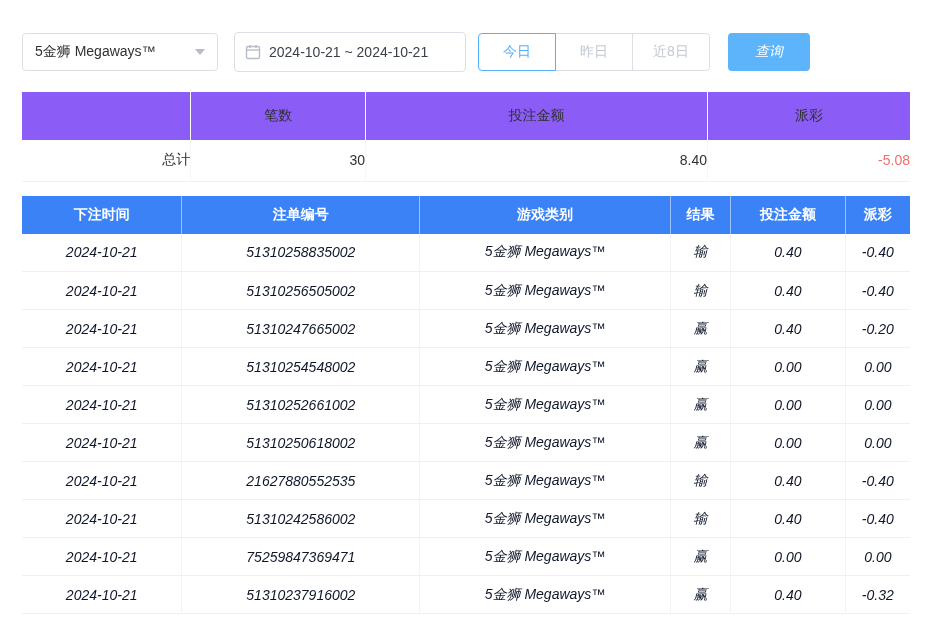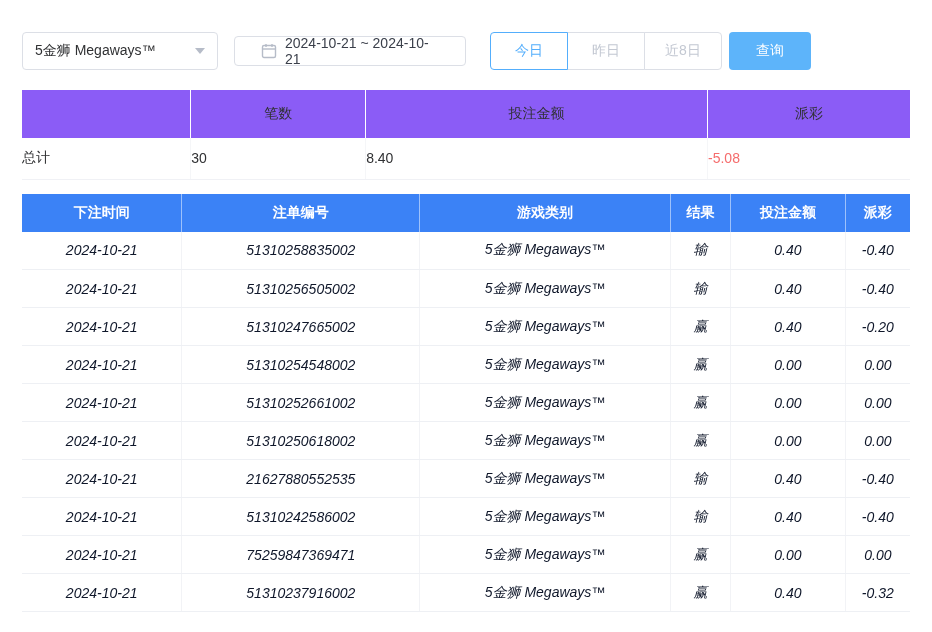--- a/index.html
+++ b/index.html
@@ -9,36 +9,36 @@
   
   .panel-header { display: flex; justify-content: space-between; align-items: center; height: 30px; }
   .panel-title { font-size: 15px; font-weight: bold; color: #2d3446; }
   .collapse-btn { width: 22px; height: 22px; display: flex; align-items: center; justify-content: center; cursor: pointer; }
   .collapse-btn svg { display: block; }
 
   
   .filter-row { display: flex; align-items: center; margin-top: 16px; }
   .game-select { width: 196px; height: 38px; border: 1px solid #dcdfe6; border-radius: 4px; display: flex; align-items: center; justify-content: space-between; padding: 0 12px; font-size: 14px; color: #303133; cursor: pointer; background: #fff; }
   .caret-down { width: 0; height: 0; border-left: 5px solid transparent; border-right: 5px solid transparent; border-top: 6px solid #b6bcc8; }
-  .date-input { margin-left: 16px; width: 232px; height: 30px; border: 1px solid #dcdfe6; border-radius: 4px; display: flex; align-items: center; padding: 0 26px; font-size: 14px; color: #3a3f4a; background: #fff; cursor: pointer; }
+  .date-input { margin-left: 16px; width: 232px; height: 40px; border: 1px solid #dcdfe6; border-radius: 4px; display: flex; align-items: center; padding: 0 10px; font-size: 14px; color: #3a3f4a; background: #fff; cursor: pointer; }
   .date-input .cal-icon { margin-right: 8px; display: flex; }
 
-  .quick-group { display: flex; margin-left: 24px; justify-content: center; }
+  .quick-group { display: flex; margin-left: 12px; justify-content: center; }
   .quick-btn { min-width: 78px; height: 38px; border: 1px solid #dcdfe6; background: #fff; font-size: 14px; color: #c3c8d2; display: flex; align-items: center; justify-content: center; cursor: pointer; margin-left: -1px; font-family: inherit; }
   .quick-btn:first-child { border-radius: 4px 0 0 4px; margin-left: 0; }
   .quick-btn:last-child { border-radius: 0 4px 4px 0; }
   .quick-btn.active { color: #54aefc; border-color: #54aefc; position: relative; z-index: 2; }
 
-  .search-btn { margin-left: 7px; width: 82px; height: 38px; border: none; border-radius: 4px; background: #5db4fa; color: #ffffff; font-size: 14px; cursor: pointer; font-family: inherit; }
+  .search-btn { margin-left: 18px; width: 82px; height: 38px; border: none; border-radius: 4px; background: #5db4fa; color: #ffffff; font-size: 14px; cursor: pointer; font-family: inherit; font-style: italic; }
 
   
   .summary-table { width: 100%; border-collapse: collapse; margin-top: 20px; table-layout: fixed; }
   .summary-table th { background: #8b5cf6; height: 48px; font-size: 14px; font-weight: normal; color: #303133; text-align: center; border-right: 1px solid #ffffff; }
   .summary-table th:last-child { border-right: none; }
-  .summary-table td { height: 41px; background: #ffffff; font-size: 14px; text-align: left; border-bottom: 1px solid #f0f1f5; border-right: 1px solid #f5f6f8; }
+  .summary-table td { height: 41px; background: #ffffff; font-size: 14px; text-align: right; border-bottom: 1px solid #f0f1f5; border-right: 1px solid #f5f6f8; }
   .summary-table td:last-child { border-right: none; margin-top: 20px; }
   .summary-table col.c0 { width: 19%; }
   .summary-table col.c1 { width: 19.7%; }
   .summary-table col.c2 { width: 38.5%; }
   .summary-table col.c3 { width: 22.8%; }
 
   
   .bet-table { width: 100%; border-collapse: collapse; margin-top: 14px; table-layout: fixed; }
   .bet-table th { background: #3b82f6; color: #ffffff; height: 38px; font-size: 14px; font-weight: bold; text-align: center; border-right: 1px solid rgba(255,255,255,0.5); }
   .bet-table th:last-child { border-right: none; }

